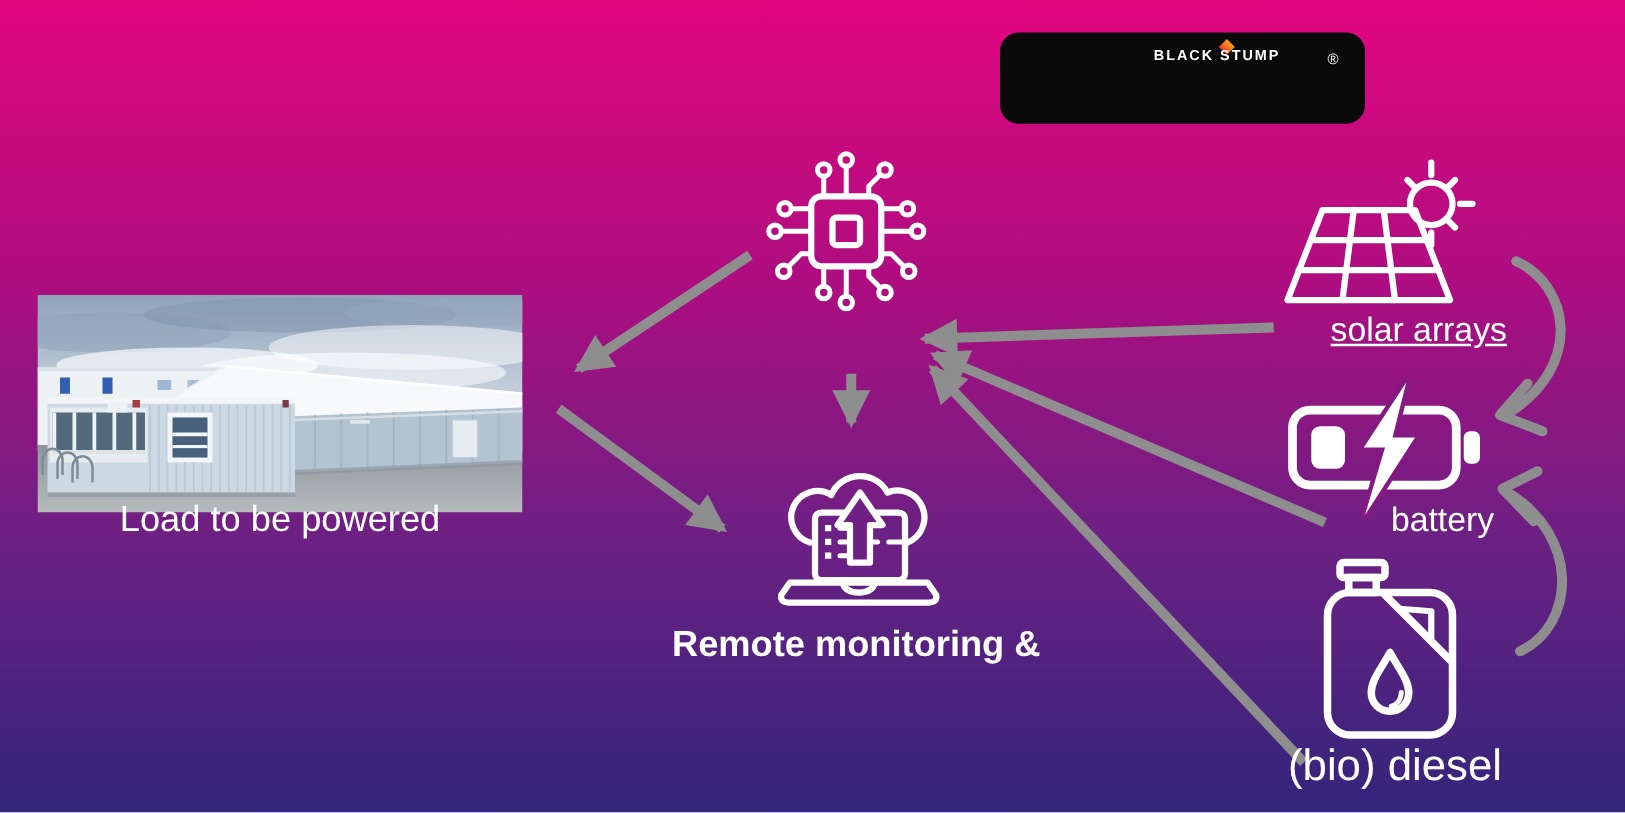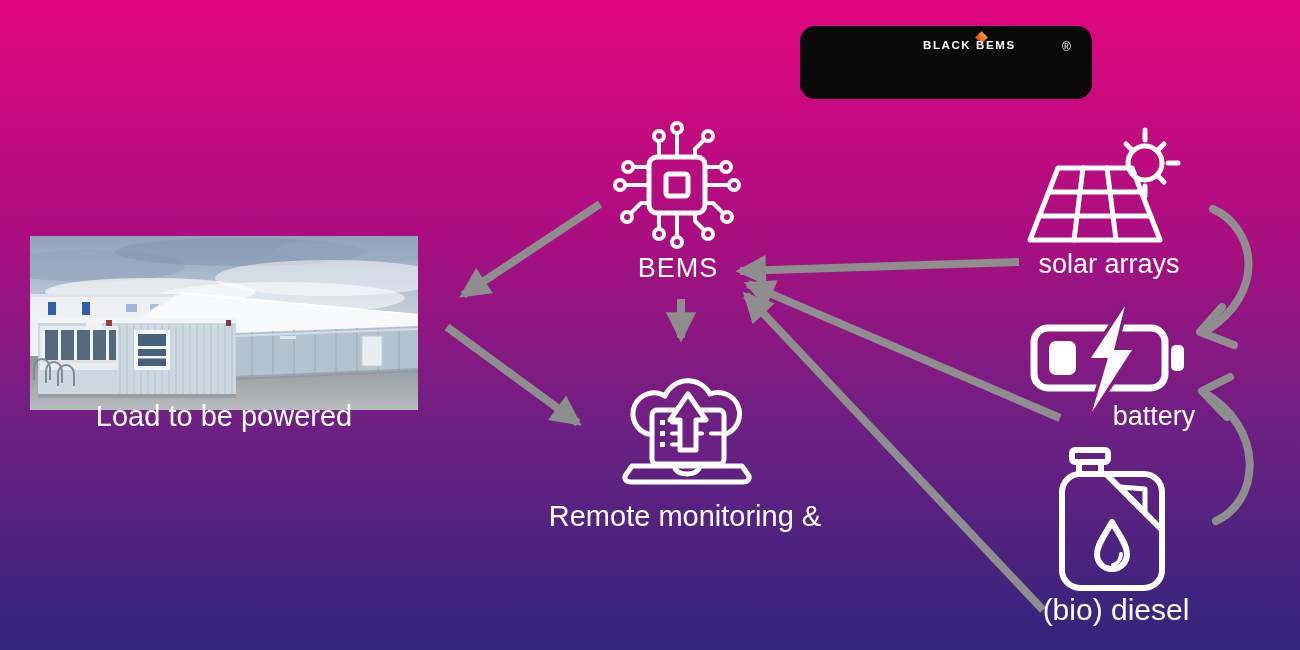--- a/index.html
+++ b/index.html
@@ -6,24 +6,24 @@
   .canvas{
     position:relative;width:1300px;height:650px;overflow:hidden;
     background:linear-gradient(180deg,#e2067f 0%,#ab0e80 36%,#6d2083 66%,#32257b 100%);
     font-family:"Liberation Sans",sans-serif;
   }
   .scene{position:absolute;left:0;top:0;}
   .photo{position:absolute;left:30px;top:236px;}
   .label{position:absolute;color:#ffffff;text-align:center;font-weight:normal;}
   .lbl-load{left:30px;top:400px;width:388px;font-size:29px;}
   .lbl-bems{left:593px;top:253px;width:170px;font-size:27px;letter-spacing:1px;}
-  .lbl-solar{left:1019px;top:249px;width:180px;font-size:27px;}
+  .lbl-solar{left:1045px;top:249px;width:180px;font-size:27px;text-decoration:underline;}
   .lbl-battery{left:1069px;top:401px;width:170px;font-size:27px;}
-  .lbl-diesel{left:1021px;top:593px;width:190px;font-size:30px;}
-  .lbl-remote{left:520px;top:499px;width:330px;font-size:29px;line-height:34px;}
+  .lbl-diesel{left:1021px;top:593px;width:190px;font-size:35px;}
+  .lbl-remote{left:520px;top:499px;width:330px;font-size:29px;line-height:34px;font-weight:bold;}
   .logo{position:absolute;left:800px;top:26px;width:292px;height:73px;background:#0a0a0a;border-radius:15px;}
   .logo .tagline{position:absolute;left:123px;top:13px;color:#fff;font-size:11.5px;font-weight:bold;letter-spacing:1.6px;white-space:nowrap;}
   .logo .diamond{position:absolute;left:177px;top:7px;width:9px;height:9px;background:linear-gradient(180deg,#f9a21b,#ef4123);transform:rotate(45deg);}
   .logo .name{position:absolute;left:12px;bottom:5px;color:#fff;font-size:48px;font-weight:bold;letter-spacing:-1px;line-height:1;white-space:nowrap;}
   .logo .accent{color:#f58220;}
   .logo .reg{position:absolute;left:262px;top:14px;color:#fff;font-size:12px;}
 </style>
 </head>
 <body>
 
@@ -201,26 +201,25 @@
     </g>
     <g stroke="#7f8b94" stroke-width="2" fill="none">
       <path d="M4,132 A8,9 0 0 1 20,132 L20,144 M4,132 L4,144"></path>
       <path d="M16,135 A8,9 0 0 1 32,135 L32,147 M16,135 L16,147"></path>
       <path d="M28,138 A8,9 0 0 1 44,138 L44,150 M28,138 L28,150"></path>
     </g>
   </svg>
 
   <div class="logo">
     <div class="diamond"></div>
-    <div class="tagline">BLACK BEMS</div>
+    <div class="tagline">BLACK STUMP</div>
     <div class="reg">®</div>
   </div>
 
   <div class="label lbl-load">Load to be powered</div>
-  <div class="label lbl-bems">BEMS</div>
   <div class="label lbl-solar">solar arrays</div>
   <div class="label lbl-battery">battery</div>
   <div class="label lbl-diesel">(bio) diesel</div>
   <div class="label lbl-remote">
     <div>Remote monitoring &amp;</div>
   </div>
 
 </div>
 
 </body></html>

